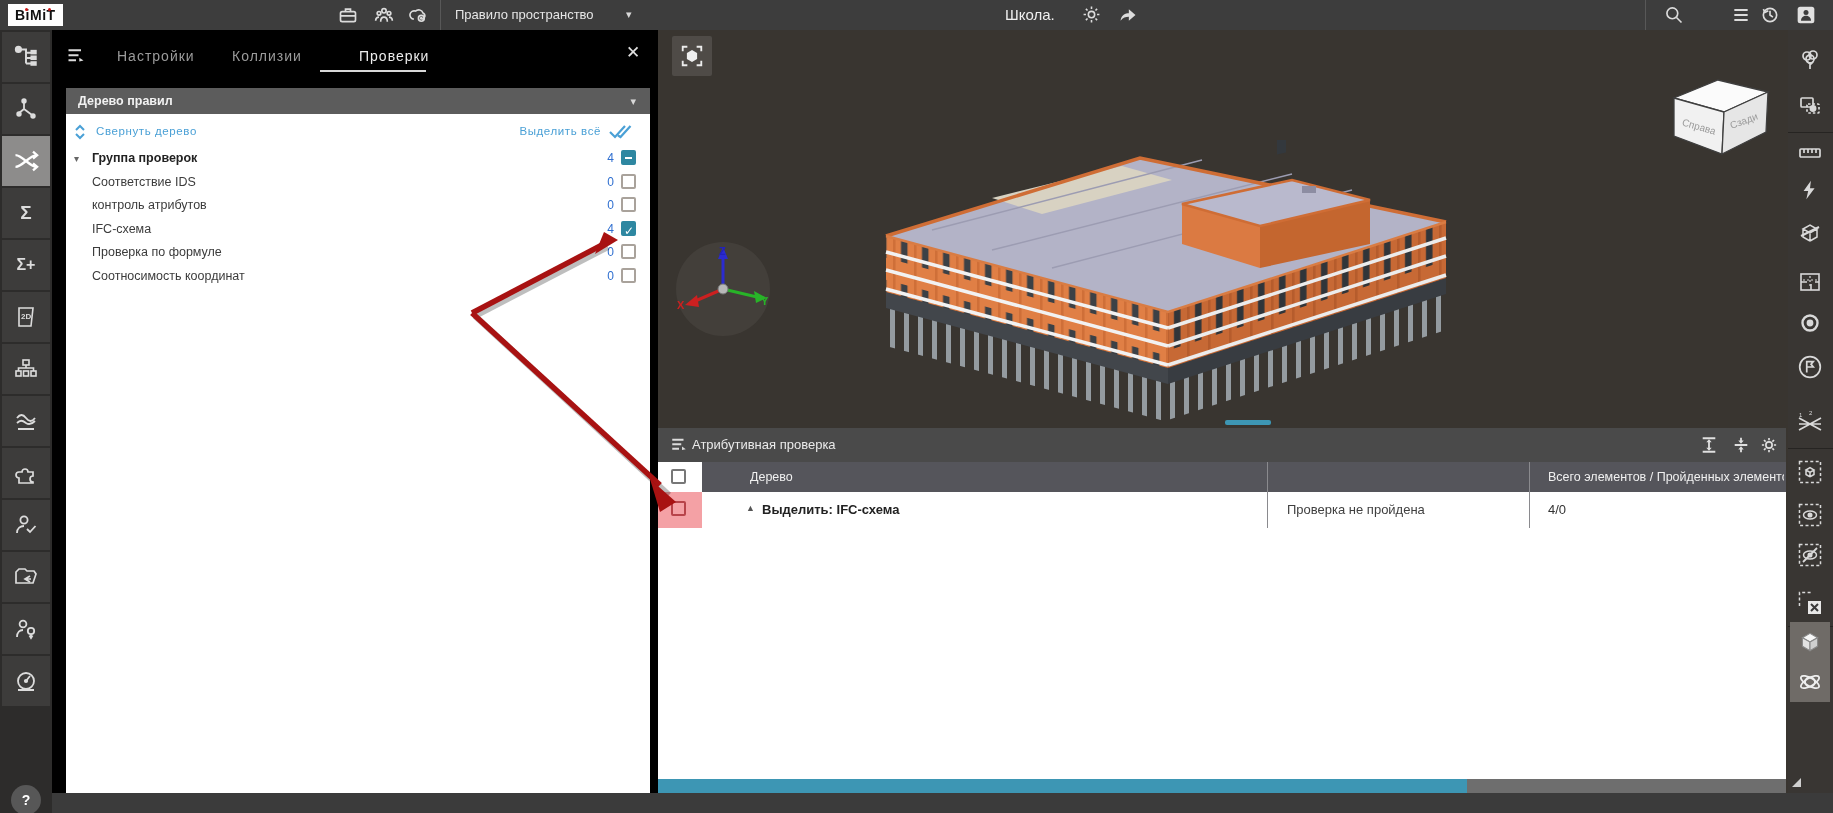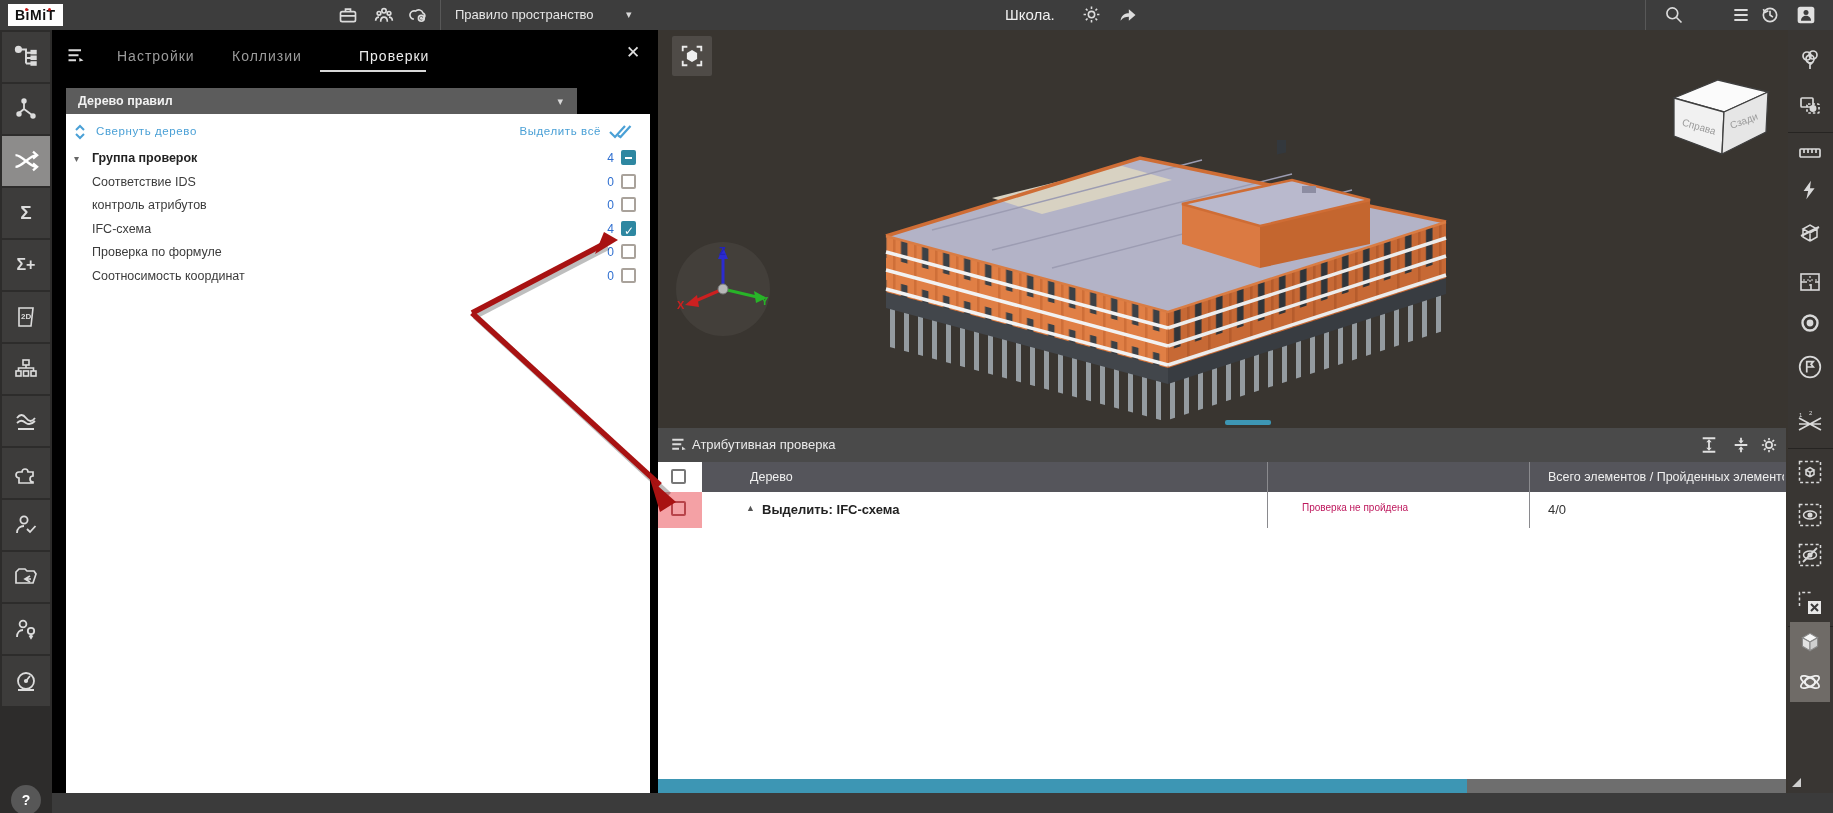--- a/index.html
+++ b/index.html
@@ -24,21 +24,21 @@
   .lbtn.active{background:#8d8c8b;}
   .lbtn .glyph{color:#dcdcdc;font-size:19px;font-weight:bold;}
   #help-btn{left:11px;top:755px;width:30px;height:30px;border-radius:50%;background:#575757;
             color:#fff;font-weight:bold;font-size:14px;text-align:center;line-height:30px;}
   
   #lpanel{left:52px;top:30px;width:606px;height:763px;background:#000000;}
   .tab{position:absolute;top:18px;font-size:14px;letter-spacing:1px;color:#9b9b9b;}
   .tab.active{color:#ececec;margin-left:23px;}
   #tab-underline{left:268px;top:40px;width:106px;height:2px;background:#d8d8d8;}
   #close-x{left:574px;top:14px;font-size:17px;color:#e0e0e0;line-height:17px;}
-  #tree-hdr{left:14px;top:58px;width:511px;height:26px;background:#5c5c5c;
+  #tree-hdr{left:14px;top:58px;width:584px;height:26px;background:#5c5c5c;
             font-size:12.5px;font-weight:bold;line-height:26px;color:#f2f2f2;}
   #tree-hdr .t{padding-left:12px;}
   #tree-hdr .caret{position:absolute;right:14px;top:0;line-height:26px;}
   #tree-body{left:14px;top:84px;width:584px;height:679px;background:#fff;color:#333;}
   .blue-link{color:#4aa0d6;font-size:11.5px;letter-spacing:.6px;}
   .trow{position:absolute;left:0;width:584px;height:23px;font-size:12.5px;line-height:23px;color:#3b3b3b;}
   .trow .lbl{position:absolute;left:26px;}
   .trow.bold .lbl{font-weight:bold;color:#222;}
   .trow .tri{position:absolute;left:8px;color:#666;font-size:10px;}
   .trow .cnt{position:absolute;left:520px;width:28px;text-align:right;color:#2f6fd0;font-size:12px;}
@@ -416,21 +416,21 @@
     <div id="hdr-cb-cell">
       <span class="tbl-cb"></span>
     </div>
 
     <div id="bp-row">
       <div id="row-cb-cell">
         <span class="tbl-cb"></span>
       </div>
       <span class="abs" style="left:88px;top:11px;font-size:9px;color:#555;">▲</span>
       <span class="abs nw" style="left:104px;top:10px;font-size:13px;font-weight:bold;">Выделить: IFC-схема</span>
-      <span class="abs nw" style="left:644px;top:10px;font-size:10px;color:#be185d;">Проверка не пройдена</span>
+      <span class="abs nw" style="left:629px;top:10px;font-size:13px;color:#404040;">Проверка не пройдена</span>
       <span class="abs nw" style="left:890px;top:10px;font-size:13px;color:#333;">4/0</span>
     </div>
     <div class="coldiv" style="left:609px;"></div>
     <div class="coldiv" style="left:871px;"></div>
     <div class="abs" style="left:0;top:100px;width:1128px;height:251px;background:#fff;"></div>
 
     <div id="bp-scroll">
       <div id="bp-thumb"></div>
     </div>
   </div>

